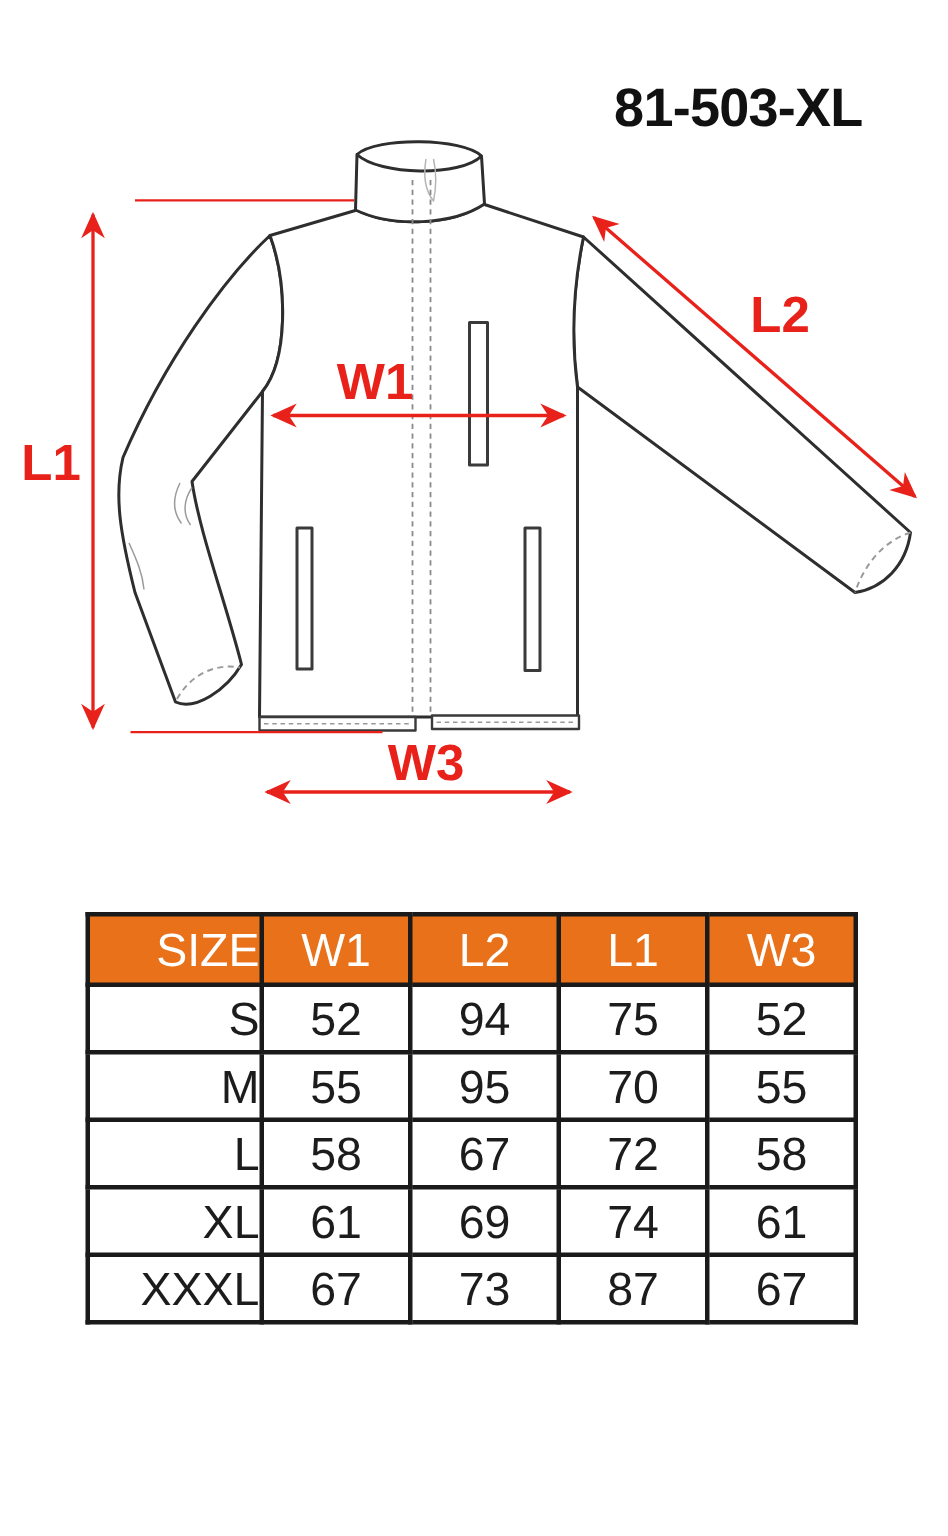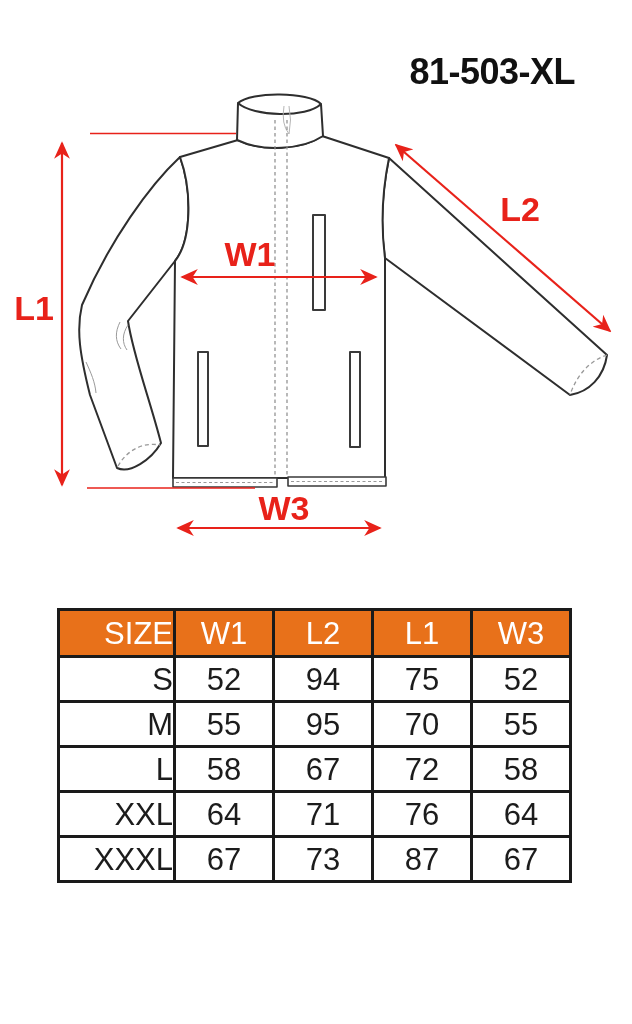--- a/index.html
+++ b/index.html
@@ -137,25 +137,25 @@
         <td>55</td>
       </tr>
       <tr>
         <td>L</td>
         <td>58</td>
         <td>67</td>
         <td>72</td>
         <td>58</td>
       </tr>
       <tr>
-        <td>XXL</td>
-        <td>64</td>
-        <td>71</td>
-        <td>76</td>
-        <td>64</td>
+        <td>XL</td>
+        <td>61</td>
+        <td>69</td>
+        <td>74</td>
+        <td>61</td>
       </tr>
       <tr>
         <td>XXXL</td>
         <td>67</td>
         <td>73</td>
         <td>87</td>
         <td>67</td>
       </tr>
     </tbody>
   </table>

